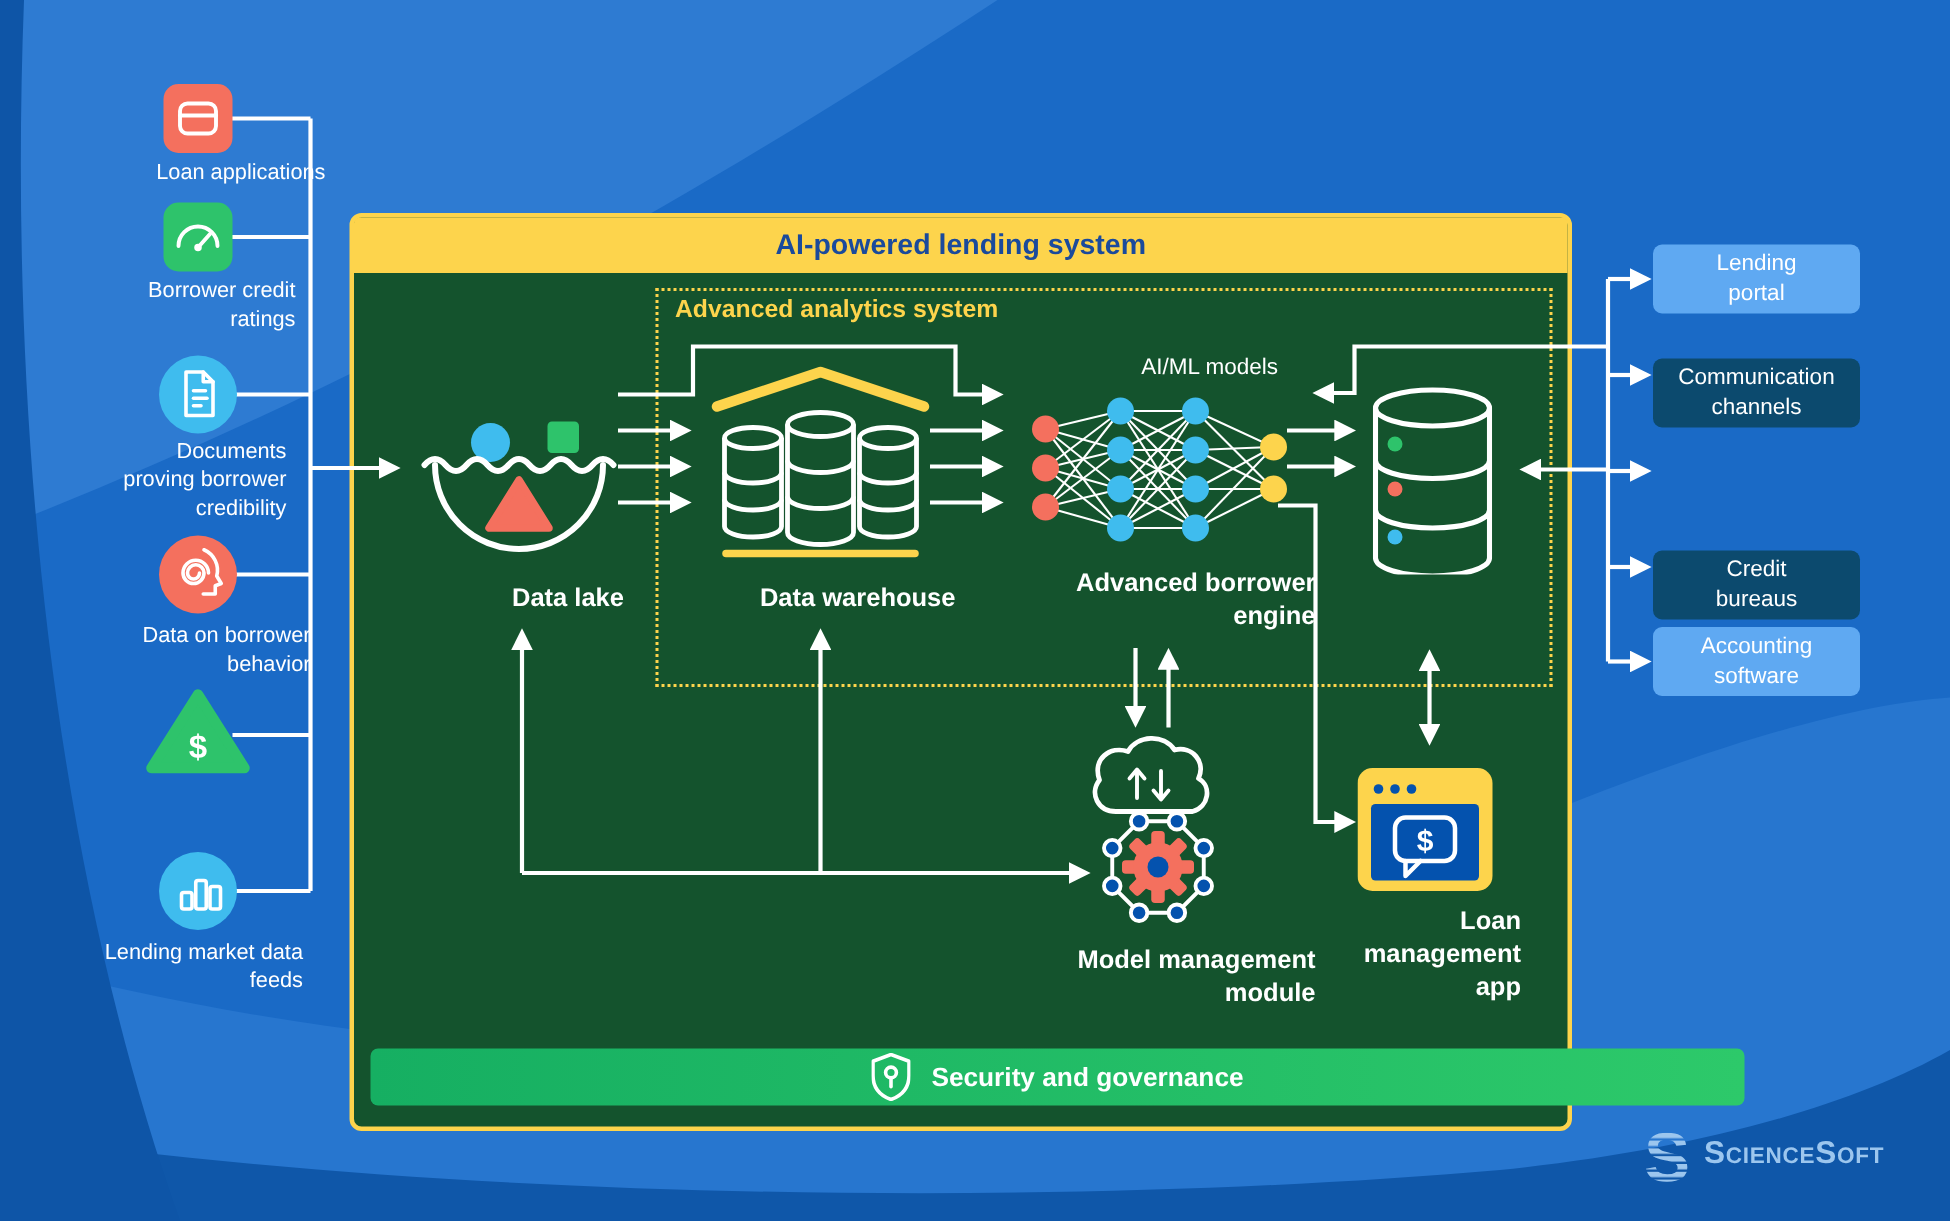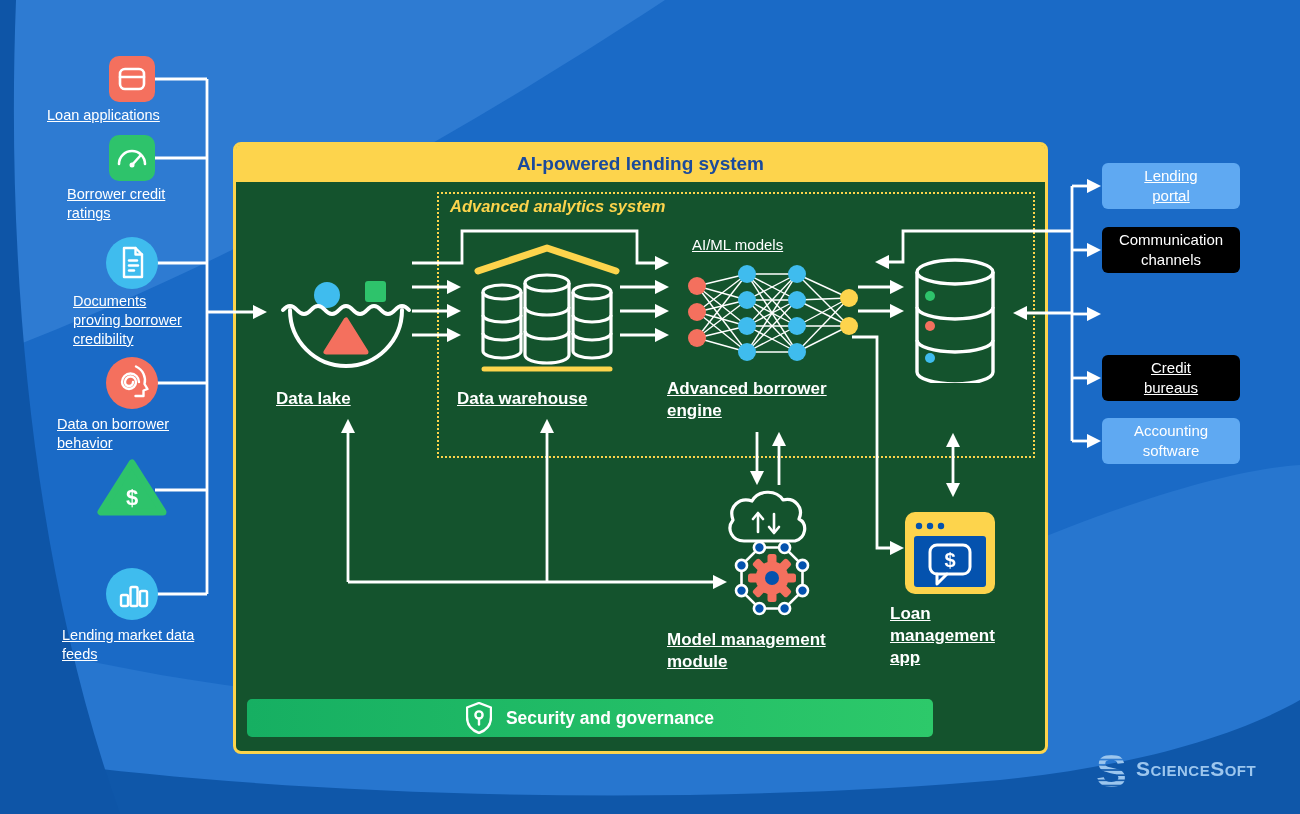--- a/index.html
+++ b/index.html
@@ -8,47 +8,47 @@
   svg{display:block;}
   .abs{position:absolute;}
   .bg-svg{position:absolute;left:0;top:0;}
   
   .main-box{position:absolute;left:233px;top:142px;width:815px;height:612px;
     box-sizing:border-box;border:3px solid #fdd44c;border-radius:8px;background:#14532d;}
   .box-header{height:37px;line-height:37px;background:#fdd44c;border-radius:4px 4px 0 0;
     text-align:center;font-size:19px;font-weight:bold;color:#1a4a9c;}
   .dotted-box{position:absolute;left:437px;top:192px;width:598px;height:266px;
     box-sizing:border-box;border:2px dotted #fdd44c;}
-  .dotted-label{position:absolute;left:450px;top:197px;font-size:16.5px;font-weight:bold;color:#fdd44c;font-style:italic;}
-  
-  .lbl{position:absolute;text-align:left;line-height:1.3;text-decoration:underline;}
+  .dotted-label{position:absolute;left:450px;top:197px;font-size:16.5px;font-weight:bold;color:#fdd44c;}
+  
+  .lbl{position:absolute;text-align:right;line-height:1.3;}
   .in-lbl{font-size:14.5px;font-weight:normal;}
   .comp-lbl{font-size:17px;font-weight:bold;}
   .thin-lbl{font-size:15px;font-weight:normal;}
   
   .icon-sq{position:absolute;width:46px;height:46px;border-radius:10px;display:flex;align-items:center;justify-content:center;}
   .icon-ci{position:absolute;width:52px;height:52px;border-radius:50%;display:flex;align-items:center;justify-content:center;}
   .salmon{background:#f4705e;}
   .green{background:#2ec36b;}
   .lblue{background:#3fbcee;}
   
   .wires{position:absolute;left:0;top:0;pointer-events:none;}
   .wire{stroke:#fff;stroke-width:2.8;fill:none;}
   .nn-edge{stroke:#fff;stroke-width:1.4;}
   
-  .sec-bar{position:absolute;left:247px;top:699px;width:686px;height:38px;border-radius:5px;
+  .sec-bar{position:absolute;left:247px;top:699px;width:916px;height:38px;border-radius:5px;
     background:linear-gradient(90deg,#16af62,#2dc96a);display:flex;align-items:center;justify-content:center;gap:14px;}
   .sec-text{font-size:17.5px;font-weight:bold;}
   
   .ext-box{position:absolute;left:1102px;width:138px;height:46px;border-radius:6px;
     display:flex;align-items:center;justify-content:center;text-align:center;
     font-size:15px;line-height:1.32;padding:2px 8px;box-sizing:border-box;}
   .ext-light{background:#5fa9f2;}
-  .ext-peri{background:#000000;}
-  .ext-narrow{padding:2px 48px;text-decoration:underline;}
+  .ext-peri{background:#0c4a6e;margin-top:12px;}
+  .ext-narrow{padding:2px 48px;}
   
   .logo-text{position:absolute;left:1136px;top:757px;font-size:21px;font-weight:bold;
     font-variant:small-caps;letter-spacing:0.5px;color:#9cc6ee;}
   text{font-family:"Liberation Sans","DejaVu Sans",sans-serif;}
 </style>
 </head>
 <body>
 
 <div id="canvas">
 

